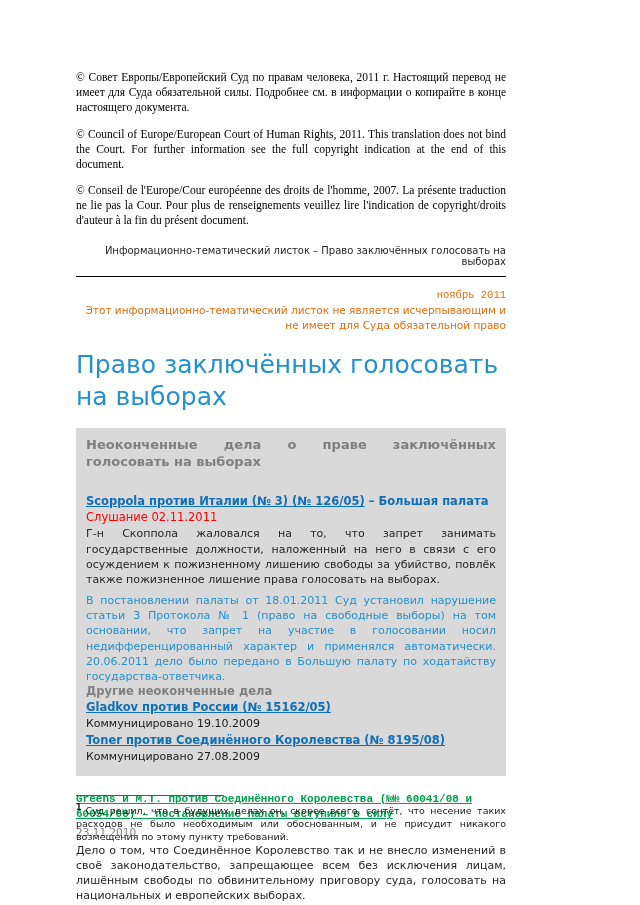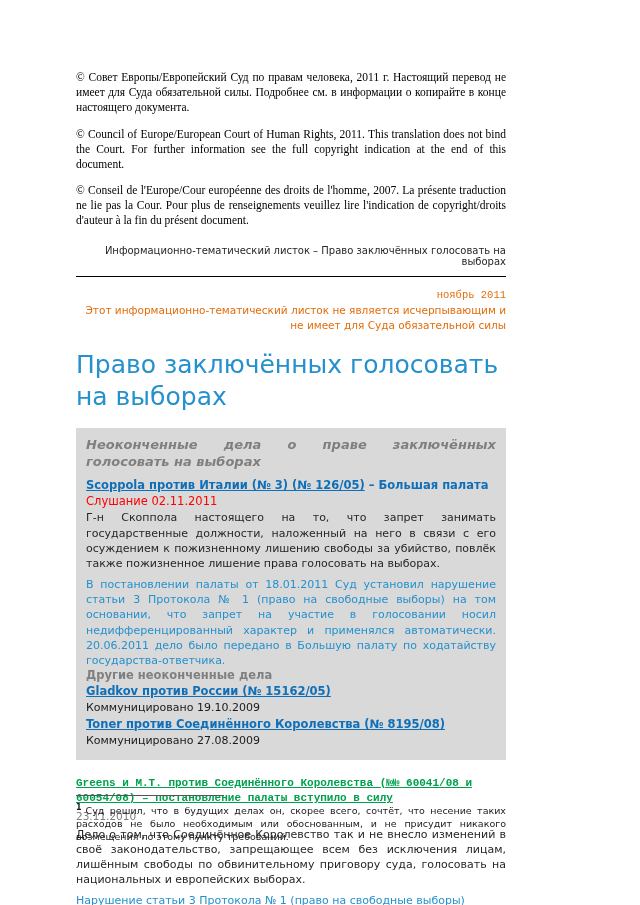--- a/index.html
+++ b/index.html
@@ -57,22 +57,21 @@
   .pending-box {
     background: #D9D9D9;
     padding: 9px 10px 10px 10px;
   }
   .pending-box h2 {
     color: #7F7F7F;
     font-size: 13px;
     font-weight: bold;
     line-height: 1.3;
     text-align: justify;
-    margin-bottom: 8px;
-    font-style: italic;
+    margin-bottom: 24px;
   }
   .case-link-line { font-size: 11.5px; line-height: 1.35; }
   .case-link-line a {
     color: #0F6FB8;
     font-weight: bold;
     text-decoration: underline;
     cursor: pointer;
   }
   .case-link-line .suffix {
     color: #0F6FB8;
@@ -176,33 +175,33 @@
     <p>© Council of Europe/European Court of Human Rights, 2011. This translation does not bind the Court. For further information see the full copyright indication at the end of this document.</p>
     <p>© Conseil de l'Europe/Cour européenne des droits de l'homme, 2007. La présente traduction ne lie pas la Cour. Pour plus de renseignements veuillez lire l'indication de copyright/droits d'auteur à la fin du présent document.</p>
   </div>
 
   <div class="doc-line">Информационно-тематический листок – Право заключённых голосовать на выборах</div>
 
   <hr class="header-divider">
 
   <div class="meta">
     <div class="issue-date">ноябрь 2011</div>
-    <div class="disclaimer">Этот информационно-тематический листок не является исчерпывающим и не имеет для Суда обязательной силы</div>
+    <div class="disclaimer">Этот информационно-тематический листок не является исчерпывающим и не имеет для Суда обязательной право</div>
   </div>
 
   <h1 class="page-title">Право заключённых голосовать на выборах</h1>
 
   <div class="pending-box">
     <h2>Неоконченные дела о праве заключённых голосовать на выборах</h2>
 
     <p class="case-link-line"><a>Scoppola против Италии (№ 3) (№ 126/05)</a><span class="suffix"> – Большая палата</span></p>
 
     <p class="hearing">Слушание 02.11.2011</p>
 
-    <p class="body-text">Г-н Скоппола настоящего на то, что запрет занимать государственные должности, наложенный на него в связи с его осуждением к пожизненному лишению свободы за убийство, повлёк также пожизненное лишение права голосовать на выборах.</p>
+    <p class="body-text">Г-н Скоппола жаловался на то, что запрет занимать государственные должности, наложенный на него в связи с его осуждением к пожизненному лишению свободы за убийство, повлёк также пожизненное лишение права голосовать на выборах.</p>
 
     <p class="blue-text">В постановлении палаты от 18.01.2011 Суд установил нарушение статьи 3 Протокола № 1 (право на свободные выборы) на том основании, что запрет на участие в голосовании носил недифференцированный характер и применялся автоматически. 20.06.2011 дело было передано в Большую палату по ходатайству государства-ответчика.</p>
 
     <p class="gray-subhead">Другие неоконченные дела</p>
 
     <p class="case-link-line"><a>Gladkov против России (№ 15162/05)</a></p>
     <p class="comm-date">Коммуницировано 19.10.2009</p>
 
     <p class="case-link-line"><a>Toner против Соединённого Королевства (№ 8195/08)</a></p>
     <p class="comm-date">Коммуницировано 27.08.2009</p>

